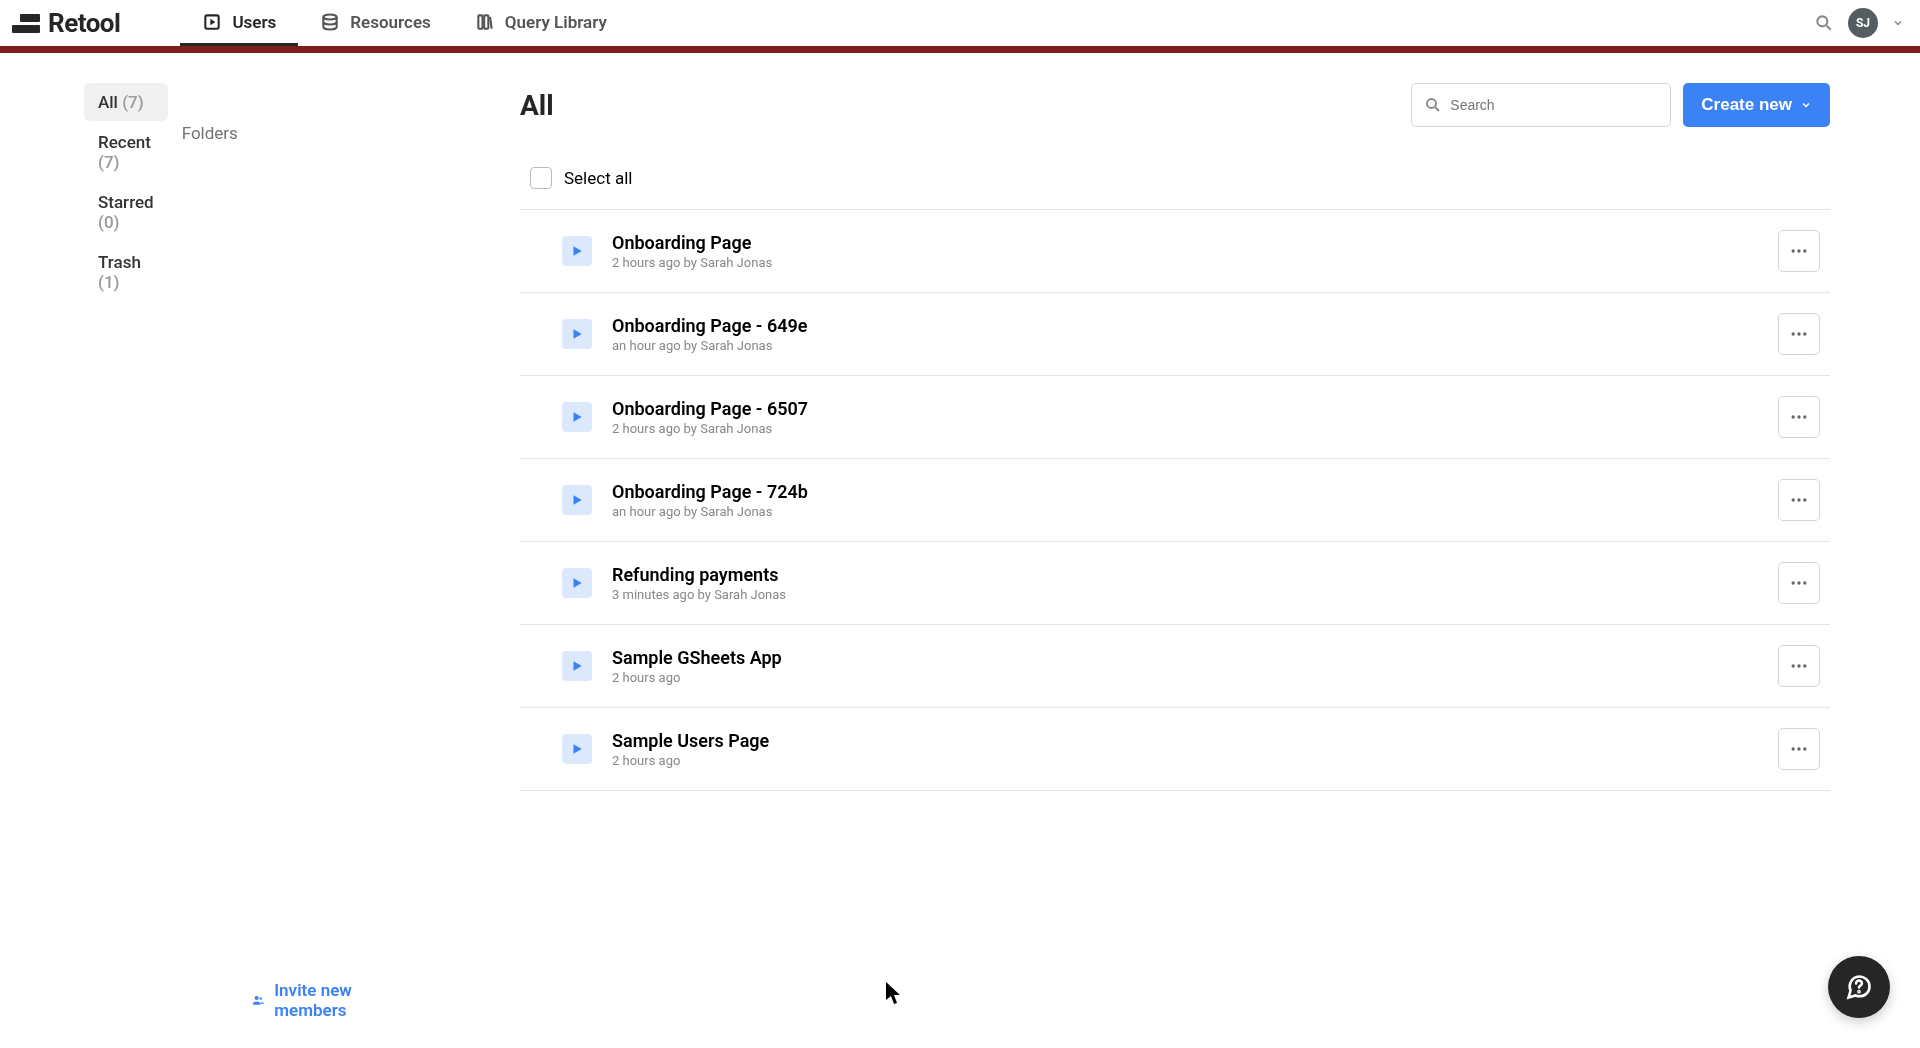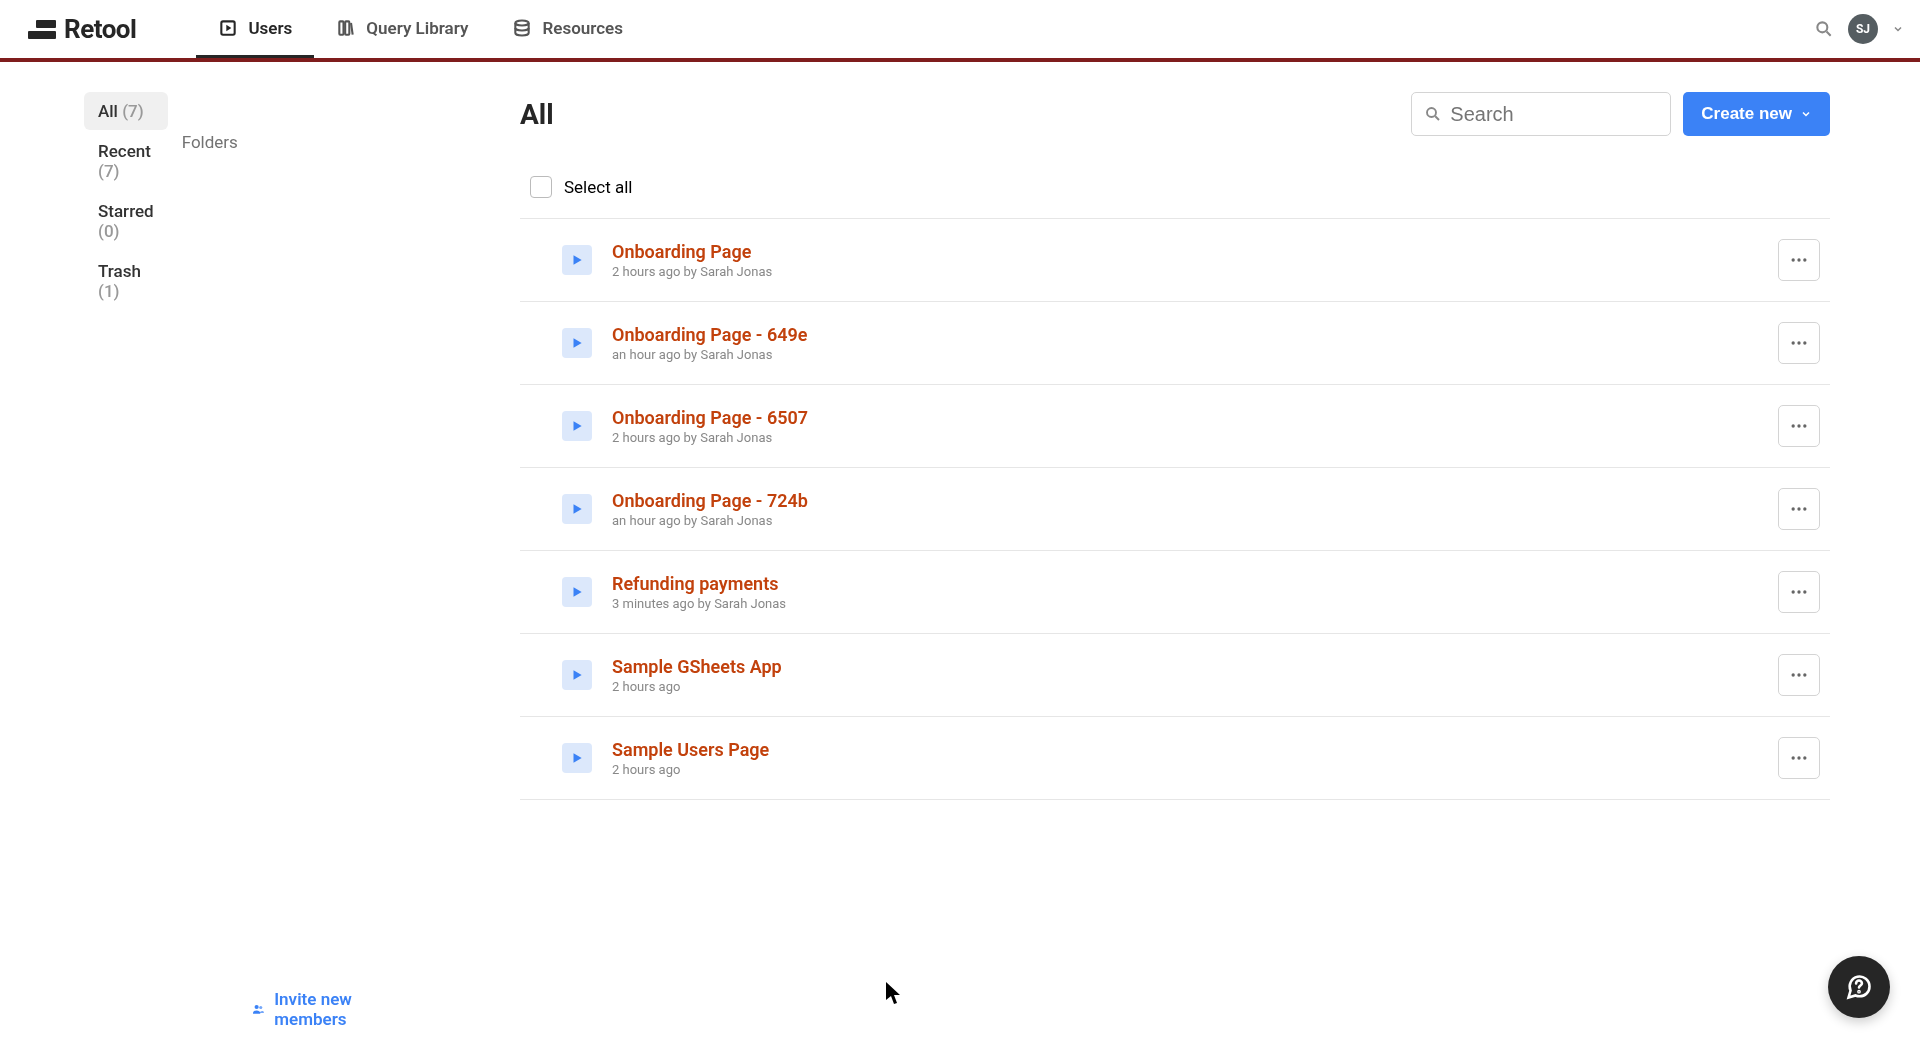--- a/index.html
+++ b/index.html
@@ -13,23 +13,23 @@
       color: #333;
       width: 1920px;
       height: 1048px;
       overflow: hidden;
       position: relative;
     }
     
     .topnav {
       display: flex;
       align-items: center;
-      height: 62px;
-      border-bottom: 4px solid #7f1d1d;
-      padding: 0 16px 0 26px;
+      height: 53px;
+      border-bottom: 7px solid #7f1d1d;
+      padding: 0 16px 0 10px;
     }
     .logo {
       display: flex;
       align-items: center;
       font-weight: 700;
       font-size: 26px;
       letter-spacing: -0.5px;
       color: #262626;
       margin-right: 60px;
       margin-left: 2px;
@@ -175,21 +175,21 @@
       margin-right: 12px;
     }
     .search-box svg {
       color: #888;
       margin-right: 8px;
       flex-shrink: 0;
     }
     .search-box input {
       border: none;
       outline: none;
-      font-size: 20px;
+      font-size: 14px;
       width: 100%;
       background: transparent;
     }
     .create-btn {
       display: flex;
       align-items: center;
       gap: 8px;
       background: #3b82f6;
       color: #fff;
       font-weight: 600;
@@ -238,21 +238,21 @@
     }
     .app-icon svg {
       color: #3b82f6;
     }
     .app-info {
       flex: 1;
     }
     .app-name {
       font-size: 18px;
       font-weight: 600;
-      color: #c2410c;
+      color: #000000;
       margin-bottom: 2px;
     }
     .app-meta {
       font-size: 13px;
       color: #888;
     }
     .more-btn {
       width: 42px;
       height: 42px;
       border: 1px solid #d4d4d4;
@@ -301,33 +301,33 @@
   <div class="nav-tabs">
     <div class="nav-tab active">
       <svg width="20" height="20" viewBox="0 0 24 24" fill="none" stroke="currentColor" stroke-width="2.5">
           <rect x="4" y="4" width="16" height="16" rx="2"></rect>
           <polygon points="10,8 16,12 10,16" fill="currentColor" stroke="none"></polygon>
         </svg>
       <span>Users</span>
     </div>
     <div class="nav-tab">
       <svg width="20" height="20" viewBox="0 0 24 24" fill="none" stroke="currentColor" stroke-width="2.5">
+          <ellipse cx="12" cy="6" rx="8" ry="3"></ellipse>
+          <path d="M4 6v12c0 1.7 3.6 3 8 3s8-1.3 8-3V6"></path>
+          <path d="M4 12c0 1.7 3.6 3 8 3s8-1.3 8-3"></path>
+        </svg>
+      <span>Resources</span>
+    </div>
+    <div class="nav-tab">
+      <svg width="20" height="20" viewBox="0 0 24 24" fill="none" stroke="currentColor" stroke-width="2.5">
           <rect x="4" y="4" width="5" height="16" rx="1"></rect>
           <rect x="11" y="4" width="5" height="16" rx="1"></rect>
           <line x1="18" y1="6" x2="20" y2="20"></line>
         </svg>
       <span>Query Library</span>
-    </div>
-    <div class="nav-tab">
-      <svg width="20" height="20" viewBox="0 0 24 24" fill="none" stroke="currentColor" stroke-width="2.5">
-          <ellipse cx="12" cy="6" rx="8" ry="3"></ellipse>
-          <path d="M4 6v12c0 1.7 3.6 3 8 3s8-1.3 8-3V6"></path>
-          <path d="M4 12c0 1.7 3.6 3 8 3s8-1.3 8-3"></path>
-        </svg>
-      <span>Resources</span>
     </div>
   </div>
   <div class="nav-spacer"></div>
   <div class="nav-right">
     <div class="search-btn">
       <svg width="20" height="20" viewBox="0 0 24 24" fill="none" stroke="currentColor" stroke-width="2.5">
           <circle cx="10" cy="10" r="6"></circle>
           <line x1="15" y1="15" x2="20" y2="20"></line>
         </svg>
     </div>

